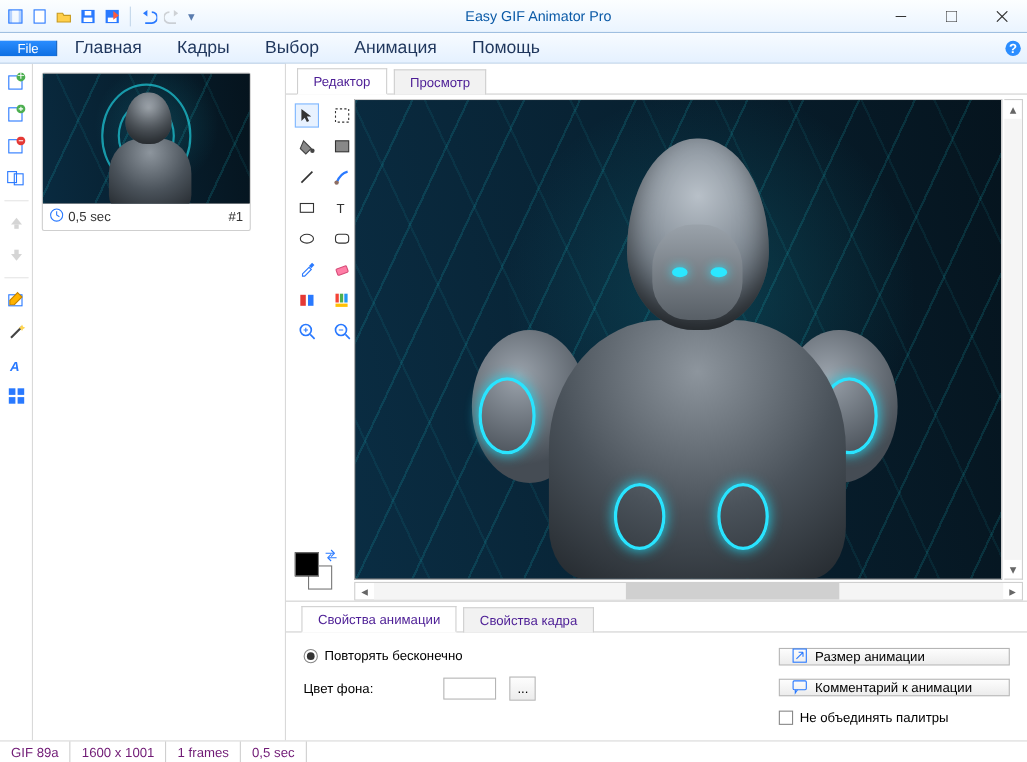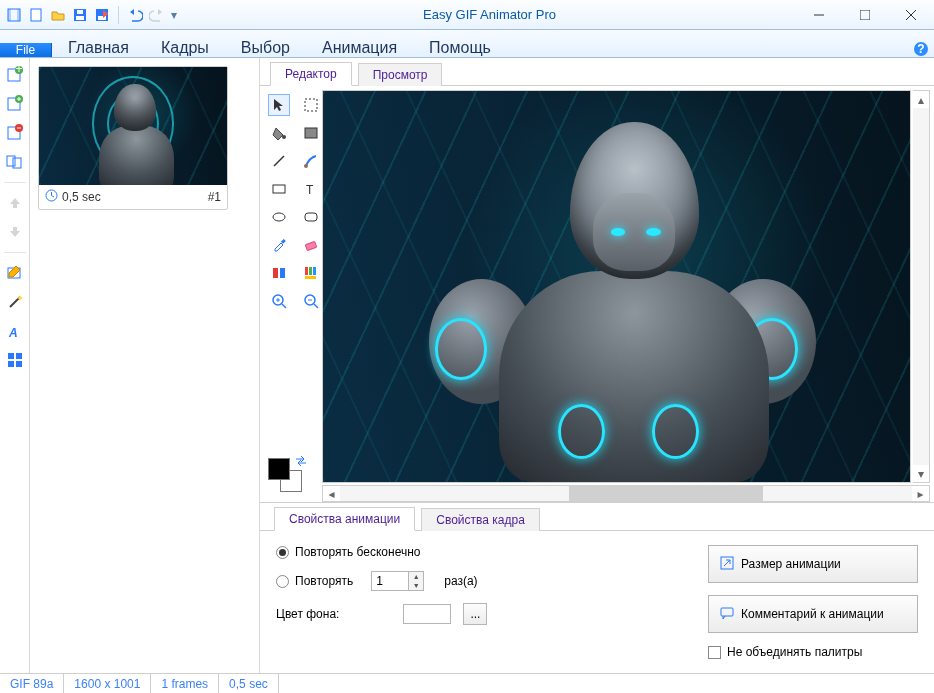--- a/index.html
+++ b/index.html
@@ -4,21 +4,21 @@
 <style>
 *{box-sizing:border-box;margin:0;padding:0;font-family:"Segoe UI",Tahoma,sans-serif;font-size:12px;user-select:none}
 html,body{width:934px;height:693px;overflow:hidden;background:#fff}
 .titlebar{height:30px;background:linear-gradient(#fcfeff,#eaf4ff);display:flex;align-items:center;border-bottom:1px solid #9fbfe0}
 .qat{display:flex;align-items:center;gap:6px;padding:0 6px}
 .qat svg{display:block}
 .qsep{width:1px;height:18px;background:#c3d6ea;margin:0 2px}
 .title{flex:1;text-align:center;color:#0b5aa7;font-size:13px}
 .winbtns{display:flex}
 .winbtn{width:46px;height:30px;display:flex;align-items:center;justify-content:center;color:#333}
-.ribbon{height:28px;background:linear-gradient(#f7fbff,#e5f1ff);border-bottom:1px solid #9fbfe0;display:flex;align-items:flex-end}
+.ribbon{height:28px;background:linear-gradient(#f7fbff,#e5f1ff);border-bottom:1px solid #9fbfe0;display:flex;align-items:center}
 .filetab{width:52px;background:linear-gradient(#2a8dff,#0e6fe2);color:#fff;display:flex;align-items:center;justify-content:center;font-size:12px;border-right:1px solid #0a5bbc}
 .rtab{padding:0 16px;display:flex;align-items:center;color:#1f365c;font-size:16px}
 .helpicon{margin-left:auto;width:26px;display:flex;align-items:center;justify-content:center}
 .workspace{display:flex;height:615px;background:#f5f5f5}
 .lefttools{width:30px;background:#fff;border-right:1px solid #d9d9d9;display:flex;flex-direction:column;align-items:center;padding-top:6px;gap:7px}
 .lefttools .tool{width:22px;height:22px;display:flex;align-items:center;justify-content:center}
 .lefttools .sep{height:1px;width:22px;background:#e5e5e5;margin:2px 0}
 .framespanel{width:230px;background:#fff;border-right:1px solid #d9d9d9;padding:8px}
 .framecard{border:1px solid #cfcfcf;border-radius:2px;width:190px;background:#fff}
 .framethumb{width:188px;height:118px;background:#081018;position:relative;overflow:hidden}
@@ -51,25 +51,25 @@
 .propbody{padding:14px 16px;display:flex;gap:40px}
 .propcol{display:flex;flex-direction:column;gap:12px}
 .radiorow{display:flex;align-items:center;gap:6px}
 .radio{width:13px;height:13px;border:1px solid #888;border-radius:50%;display:inline-flex;align-items:center;justify-content:center;background:#fff}
 .radio.checked::after{content:"";width:7px;height:7px;border-radius:50%;background:#333}
 .spin{display:inline-flex;align-items:center}
 .spin input{width:38px;height:20px;border:1px solid #b5b5b5;padding:0 4px;font-size:12px}
 .spin .arrows{display:flex;flex-direction:column;border:1px solid #b5b5b5;border-left:none}
 .spin .arrows div{width:14px;height:9px;display:flex;align-items:center;justify-content:center;font-size:7px;line-height:1;color:#555;background:#f4f4f4}
 .colswatch{width:48px;height:20px;border:1px solid #b5b5b5;background:#fff;display:inline-block}
-.btn{border:1px solid #b5b5b5;background:linear-gradient(#fdfdfd,#ececec);padding:4px 10px;height:38px;display:flex;align-items:center;gap:6px;min-width:180px}
+.btn{border:1px solid #b5b5b5;background:linear-gradient(#fdfdfd,#ececec);padding:4px 10px;height:16px;display:flex;align-items:center;gap:6px;min-width:180px}
 .btnsm{border:1px solid #b5b5b5;background:linear-gradient(#fdfdfd,#ececec);width:24px;height:22px;display:inline-flex;align-items:center;justify-content:center}
 .chk{width:13px;height:13px;border:1px solid #888;background:#fff;display:inline-block}
 .statusbar{height:20px;border-top:1px solid #cfcfcf;display:flex;align-items:stretch;background:#fff}
-.statusbar .cell{padding:0 10px;border-right:1px solid #cfcfcf;display:flex;align-items:center;color:#3b82f6}
+.statusbar .cell{padding:0 10px;border-right:1px solid #cfcfcf;display:flex;align-items:center;color:#701a75}
 
 .scene{position:absolute;inset:0}
 .circ{position:absolute;border:2px solid rgba(32,215,230,.65);border-radius:50%}
 .bluefield{position:absolute;inset:0;background:
  radial-gradient(circle at 55% 40%,rgba(30,200,220,.18),transparent 45%),
  linear-gradient(80deg,rgba(10,60,90,.6),rgba(5,20,30,.9));}
 .headlines{position:absolute;inset:0;background:
  repeating-linear-gradient(115deg,rgba(26,200,210,.15) 0 2px,transparent 2px 46px),
  repeating-linear-gradient(65deg,rgba(26,200,210,.08) 0 2px,transparent 2px 60px)}
 .robot-head{position:absolute;left:42%;top:8%;width:22%;height:40%;background:radial-gradient(circle at 50% 30%,#b8c0c8,#6c7680 65%,#3c444c);border-radius:50% 50% 48% 48%/60% 60% 42% 42%;box-shadow:inset 0 -18px 28px rgba(0,0,0,.55)}
@@ -416,34 +416,20 @@
   <div class="proptabs">
    <div class="edtab active">Свойства анимации</div>
    <div class="edtab">Свойства кадра</div>
   </div>
   <div class="propbody">
    <div class="propcol" style="min-width:280px">
     <div class="radiorow">
      <span class="radio checked"></span>
      <span>Повторять бесконечно</span>
     </div>
-    <div class="radiorow">
-     <span class="radio"></span>
-     <span>Повторять</span>
-     <span style="width:6px"></span>
-     <span class="spin">
-      <input value="1" style="">
-      <span class="arrows">
-                <div>▲</div>
-                <div>▼</div>
-              </span>
-     </span>
-     <span style="width:8px"></span>
-     <span>раз(а)</span>
-    </div>
     <div class="radiorow" style="gap:12px">
      <span>Цвет фона:</span>
      <span style="width:40px"></span>
      <span class="colswatch"></span>
      <span class="btnsm">...</span>
     </div>
    </div>
    <div class="propcol" style="margin-left:auto;min-width:210px">
     <div class="btn">
      <span><svg width="16" height="16">

